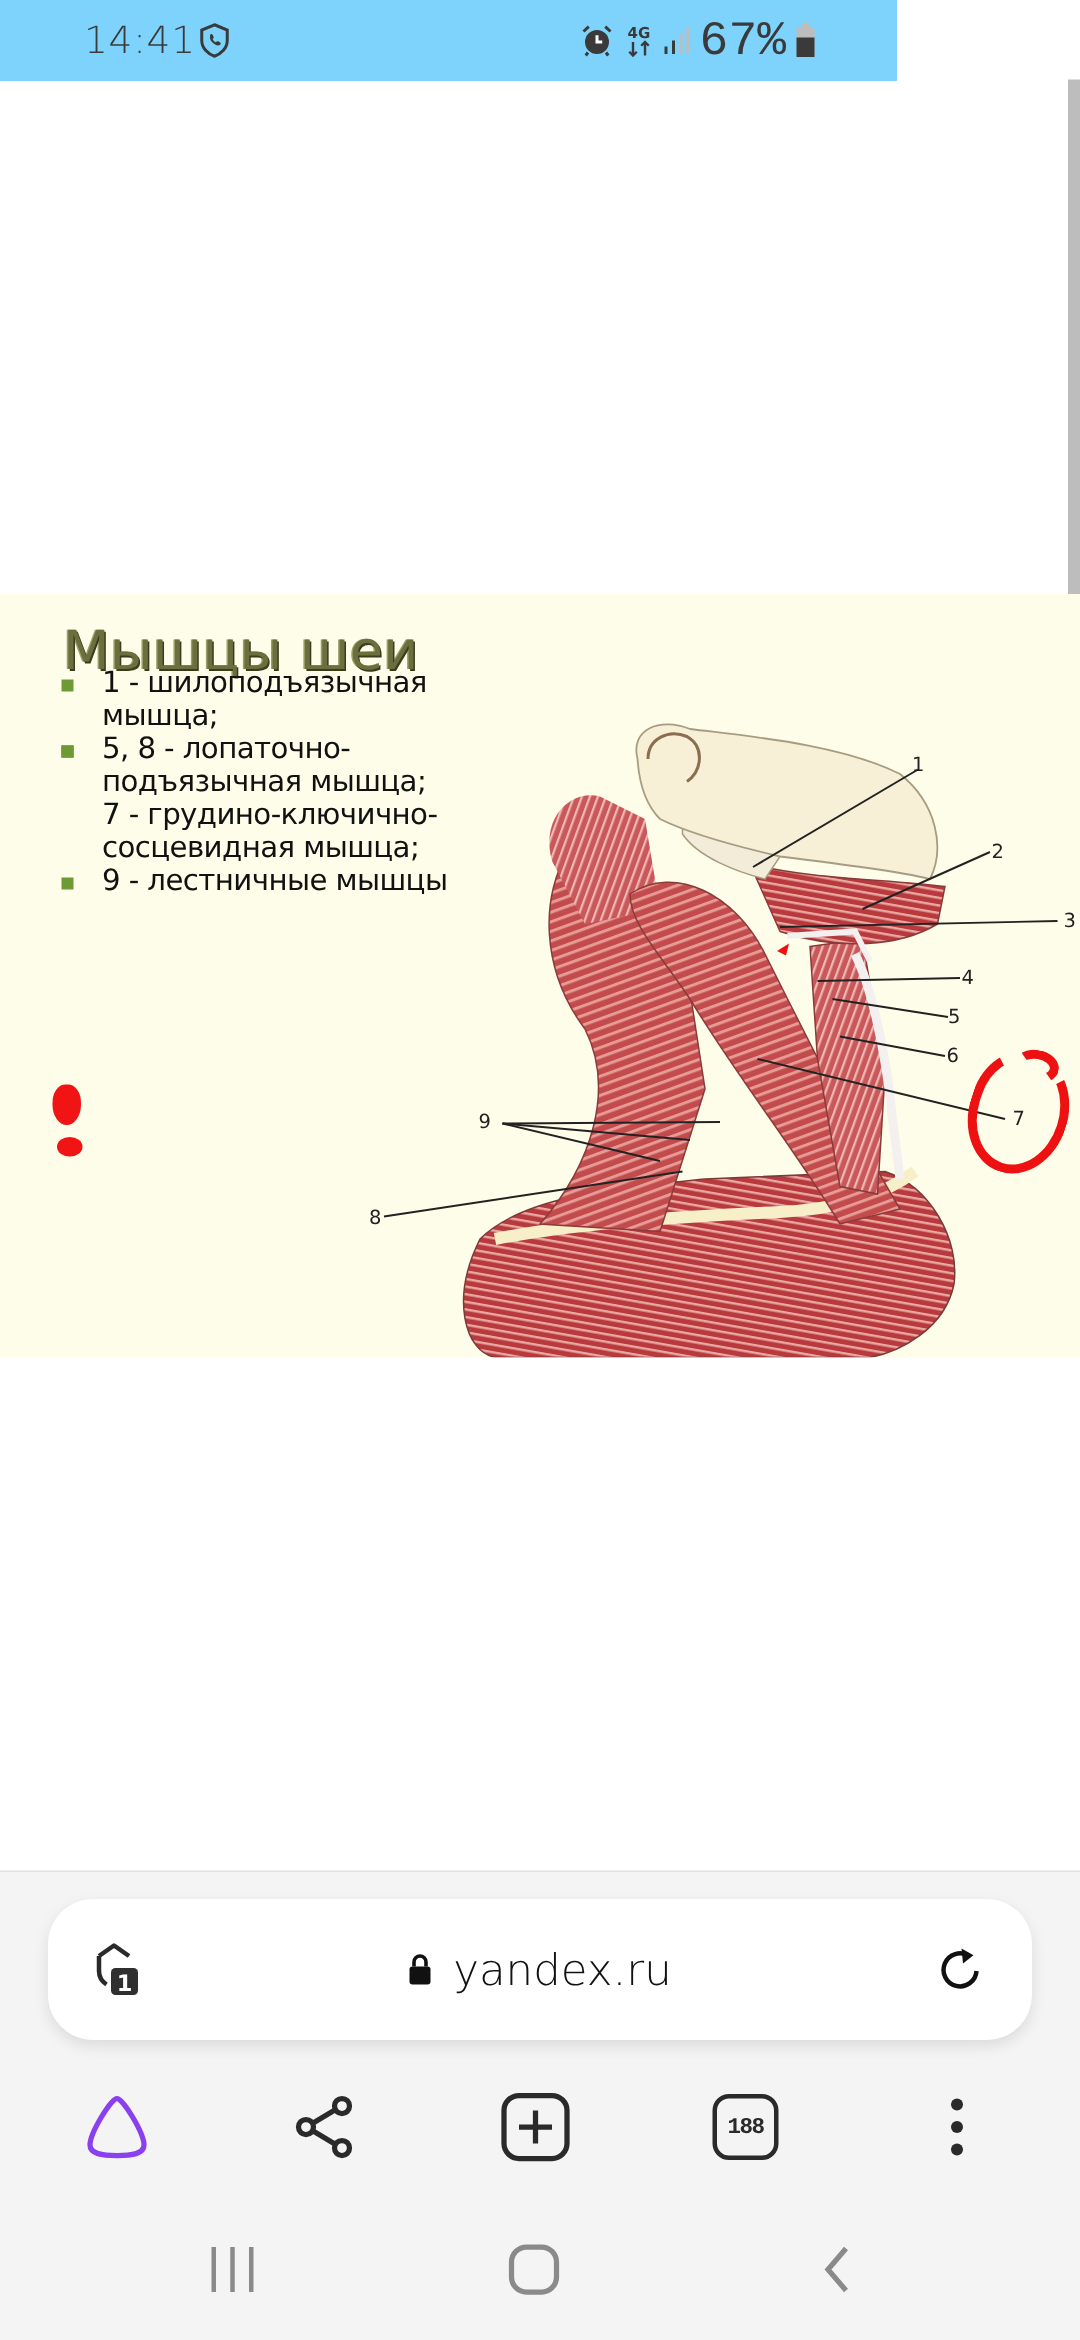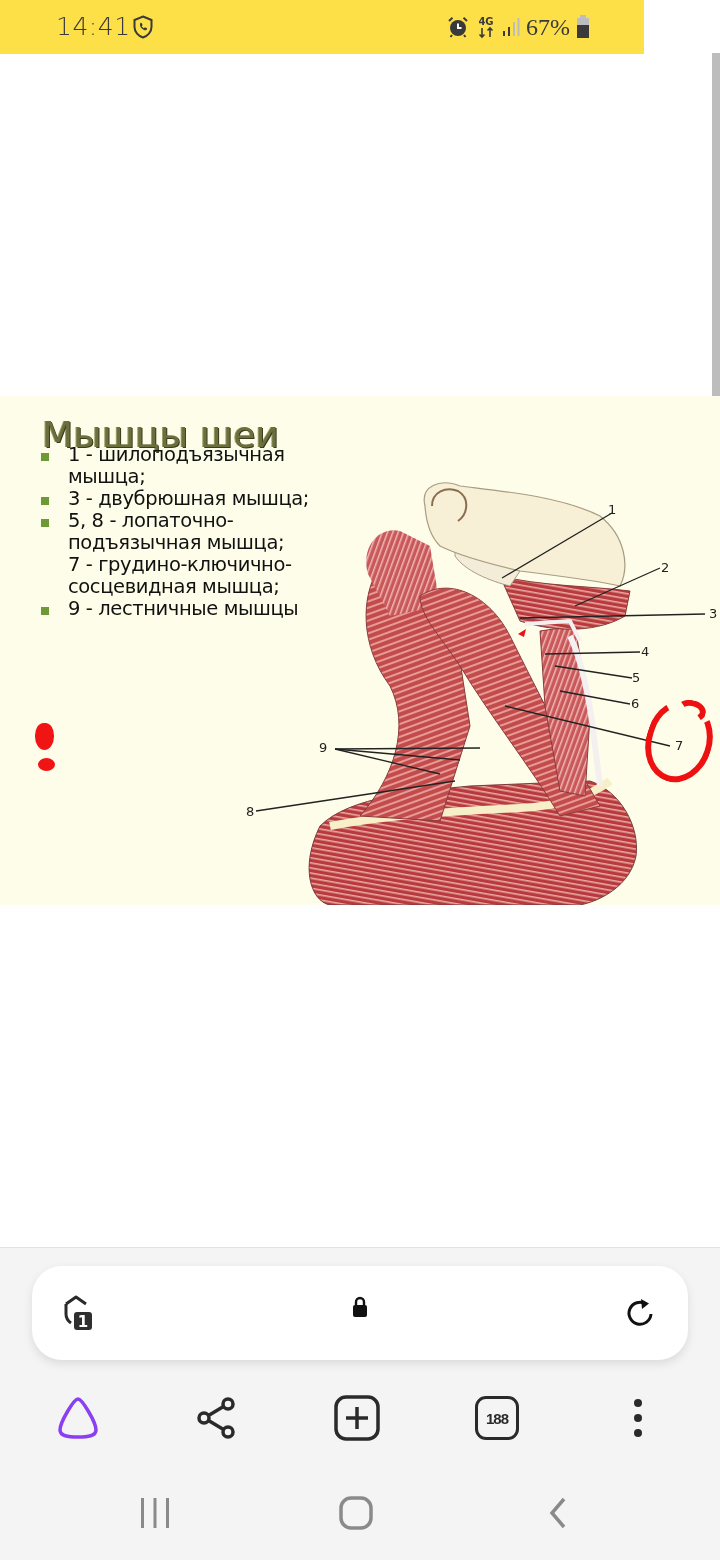--- a/index.html
+++ b/index.html
@@ -1,24 +1,24 @@
 <!DOCTYPE html>
 <html><head>
 <meta charset="utf-8">
 <style>
   * { box-sizing: border-box; margin: 0; padding: 0; }
   html, body { width: 720px; height: 1560px; overflow: hidden; background: #ffffff; }
   body { position: relative; font-family: "Liberation Sans", sans-serif; }
 
   
-  .status-bar { position: absolute; top: 0; left: 0; width: 644px; height: 54px; background: #fde047; }
+  .status-bar { position: absolute; top: 0; left: 0; width: 598px; height: 54px; background: #7dd3fc; }
   .status-time { position: absolute; left: 56px; top: 12px; font-size: 25px; color: #3a3a3a; font-family: "DejaVu Sans", sans-serif; font-weight: 300; letter-spacing: 0.5px; }
   .status-shield { position: absolute; left: 132px; top: 15px; width: 22px; height: 24px; }
   .status-right { position: absolute; right: 54px; top: 12px; height: 30px; display: flex; align-items: center; gap: 6px; justify-content: flex-end; }
-  .status-pct { font-size: 24px; color: #3a3a3a; font-family: Liberation Serif, serif; font-weight: 300; }
+  .status-pct { font-size: 32px; color: #3a3a3a; font-family: Liberation Mono, monospace; font-weight: 300; }
 
   
   .page { position: absolute; top: 54px; left: 0; width: 720px; height: 1193px; background: #ffffff; }
   .scrollbar { position: absolute; right: 0; top: -1px; width: 8px; height: 350px; background: #bdbdbd; }
 
   .figure { position: absolute; top: 342px; left: 0; width: 720px; height: 509px; background: #fdfde9; overflow: hidden; }
   .fig-title { position: absolute; left: 42px; top: 18px; font-size: 36px; color: #6b6f3e; letter-spacing: 0.2px;
     text-shadow: 1px 1px 0 #3a3c1c, -1px 0 0 #9aa06a; font-family: "DejaVu Sans", sans-serif; }
   .legend { position: absolute; left: 40px; top: 48px; width: 270px; list-style: none; }
   .legend-item { position: relative; padding-left: 28px; font-size: 19.5px; line-height: 22px; color: #111111; margin-bottom: 0; font-family: "DejaVu Sans", sans-serif; letter-spacing: -0.4px; }
@@ -34,21 +34,21 @@
   
   .browser-bottom { position: absolute; top: 1247px; left: 0; width: 720px; height: 313px; background: #f4f4f4; border-top: 1px solid #e2e2e2; }
   .omnibox { position: absolute; left: 32px; top: 18px; width: 656px; height: 94px; background: #ffffff; border-radius: 30px; box-shadow: 0 4px 10px rgba(0,0,0,0.10); }
   .omni-shield { position: absolute; left: 30px; top: 28px; width: 42px; height: 42px; }
   .omni-url { position: absolute; left: 0; right: 0; top: 30px; display: flex; justify-content: center; align-items: center; gap: 14px; }
   .omni-url-text { font-size: 29px; color: #111; font-family: "DejaVu Sans", sans-serif; font-weight: 300; }
   .omni-reload { position: absolute; right: 30px; top: 30px; width: 36px; height: 36px; }
 
   .toolbar { position: absolute; top: 140px; left: 0; width: 720px; height: 60px; }
   .tb-btn { position: absolute; top: 0; width: 60px; height: 60px; display: flex; align-items: center; justify-content: center; }
-  .tabs-count { width: 44px; height: 44px; border: 3.5px solid #2a2a2a; border-radius: 11px; display: flex; align-items: center; justify-content: center; font-size: 15px; font-weight: bold; color: #2a2a2a; font-family: Liberation Sans, sans-serif; letter-spacing: -1px; }
+  .tabs-count { width: 44px; height: 44px; border: 3.5px solid #2a2a2a; border-radius: 11px; display: flex; align-items: center; justify-content: center; font-size: 15px; font-weight: bold; color: #2a2a2a; font-family: Liberation Mono, monospace; letter-spacing: -1px; }
 
   .nav-bar { position: absolute; top: 230px; left: 0; width: 720px; height: 70px; }
   .nav-btn { position: absolute; top: 0; width: 60px; height: 70px; display: flex; align-items: center; justify-content: center; }
 </style>
 </head>
 <body>
 
 <div class="status-bar">
   <span class="status-time">14:41</span>
   <svg class="status-shield" viewBox="0 0 22 24">
@@ -149,21 +149,20 @@
         <text x="246" y="420">8</text>
         <text x="319" y="356">9</text>
       </g>
     </svg>
 
     <div class="fig-title">Мышцы шеи</div>
 
     <ul class="legend">
       <li class="legend-item"><span class="bullet"></span><span>1 - шилоподъязычная мышца;</span></li>
       <li class="legend-item"><span class="bullet"></span></li>
-      <li class="legend-item"><span class="bullet"></span><span>3 - двубрюшная мышца;</span></li>
       <li class="legend-item"><span class="bullet"></span></li>
       <li class="legend-item"><span class="bullet"></span><span>5, 8 - лопаточно-подъязычная мышца;</span></li>
       <li class="legend-item marked"><span>7 - грудино-ключично-сосцевидная мышца;</span></li>
       <li class="legend-item"><span class="bullet"></span><span>9 - лестничные мышцы</span></li>
     </ul>
 
     <div class="red-mark-1"></div>
     <div class="red-mark-2"></div>
     <div class="red-circle"></div>
     <div class="red-circle-top"></div>
@@ -176,20 +175,21 @@
       <path d="M4 10 L14 3 L24 10" stroke="#2a2a2a" stroke-width="3" fill="none" stroke-linejoin="round"></path>
       <path d="M4 10 V20 C4 24 6 27 9 29" stroke="#2a2a2a" stroke-width="3" fill="none"></path>
       <rect x="12" y="18" width="18" height="18" rx="3" fill="#2f2f2f"></rect>
       <text x="21" y="33" text-anchor="middle" font-size="15" font-weight="bold" fill="#fff" font-family="DejaVu Sans, sans-serif">1</text>
     </svg>
     <div class="omni-url">
       <svg width="16" height="22" viewBox="0 0 16 22">
         <path d="M4 9 V6 a4 4 0 0 1 8 0 V9" stroke="#111" stroke-width="2.4" fill="none"></path>
         <rect x="1" y="9" width="14" height="12" rx="2" fill="#111"></rect>
       </svg>
+      <span class="omni-url-text">yandex.ru</span>
     </div>
     <svg class="omni-reload" viewBox="0 0 36 36">
       <path d="M24 8 A11 11 0 1 0 29 18" stroke="#111" stroke-width="3" fill="none"></path>
       <path d="M19 3 L27 7.5 L20 13 Z" fill="#111"></path>
     </svg>
   </div>
 
   <div class="toolbar">
     <div class="tb-btn" style="left:48px;">
       <svg width="48" height="48" viewBox="0 0 48 48">

